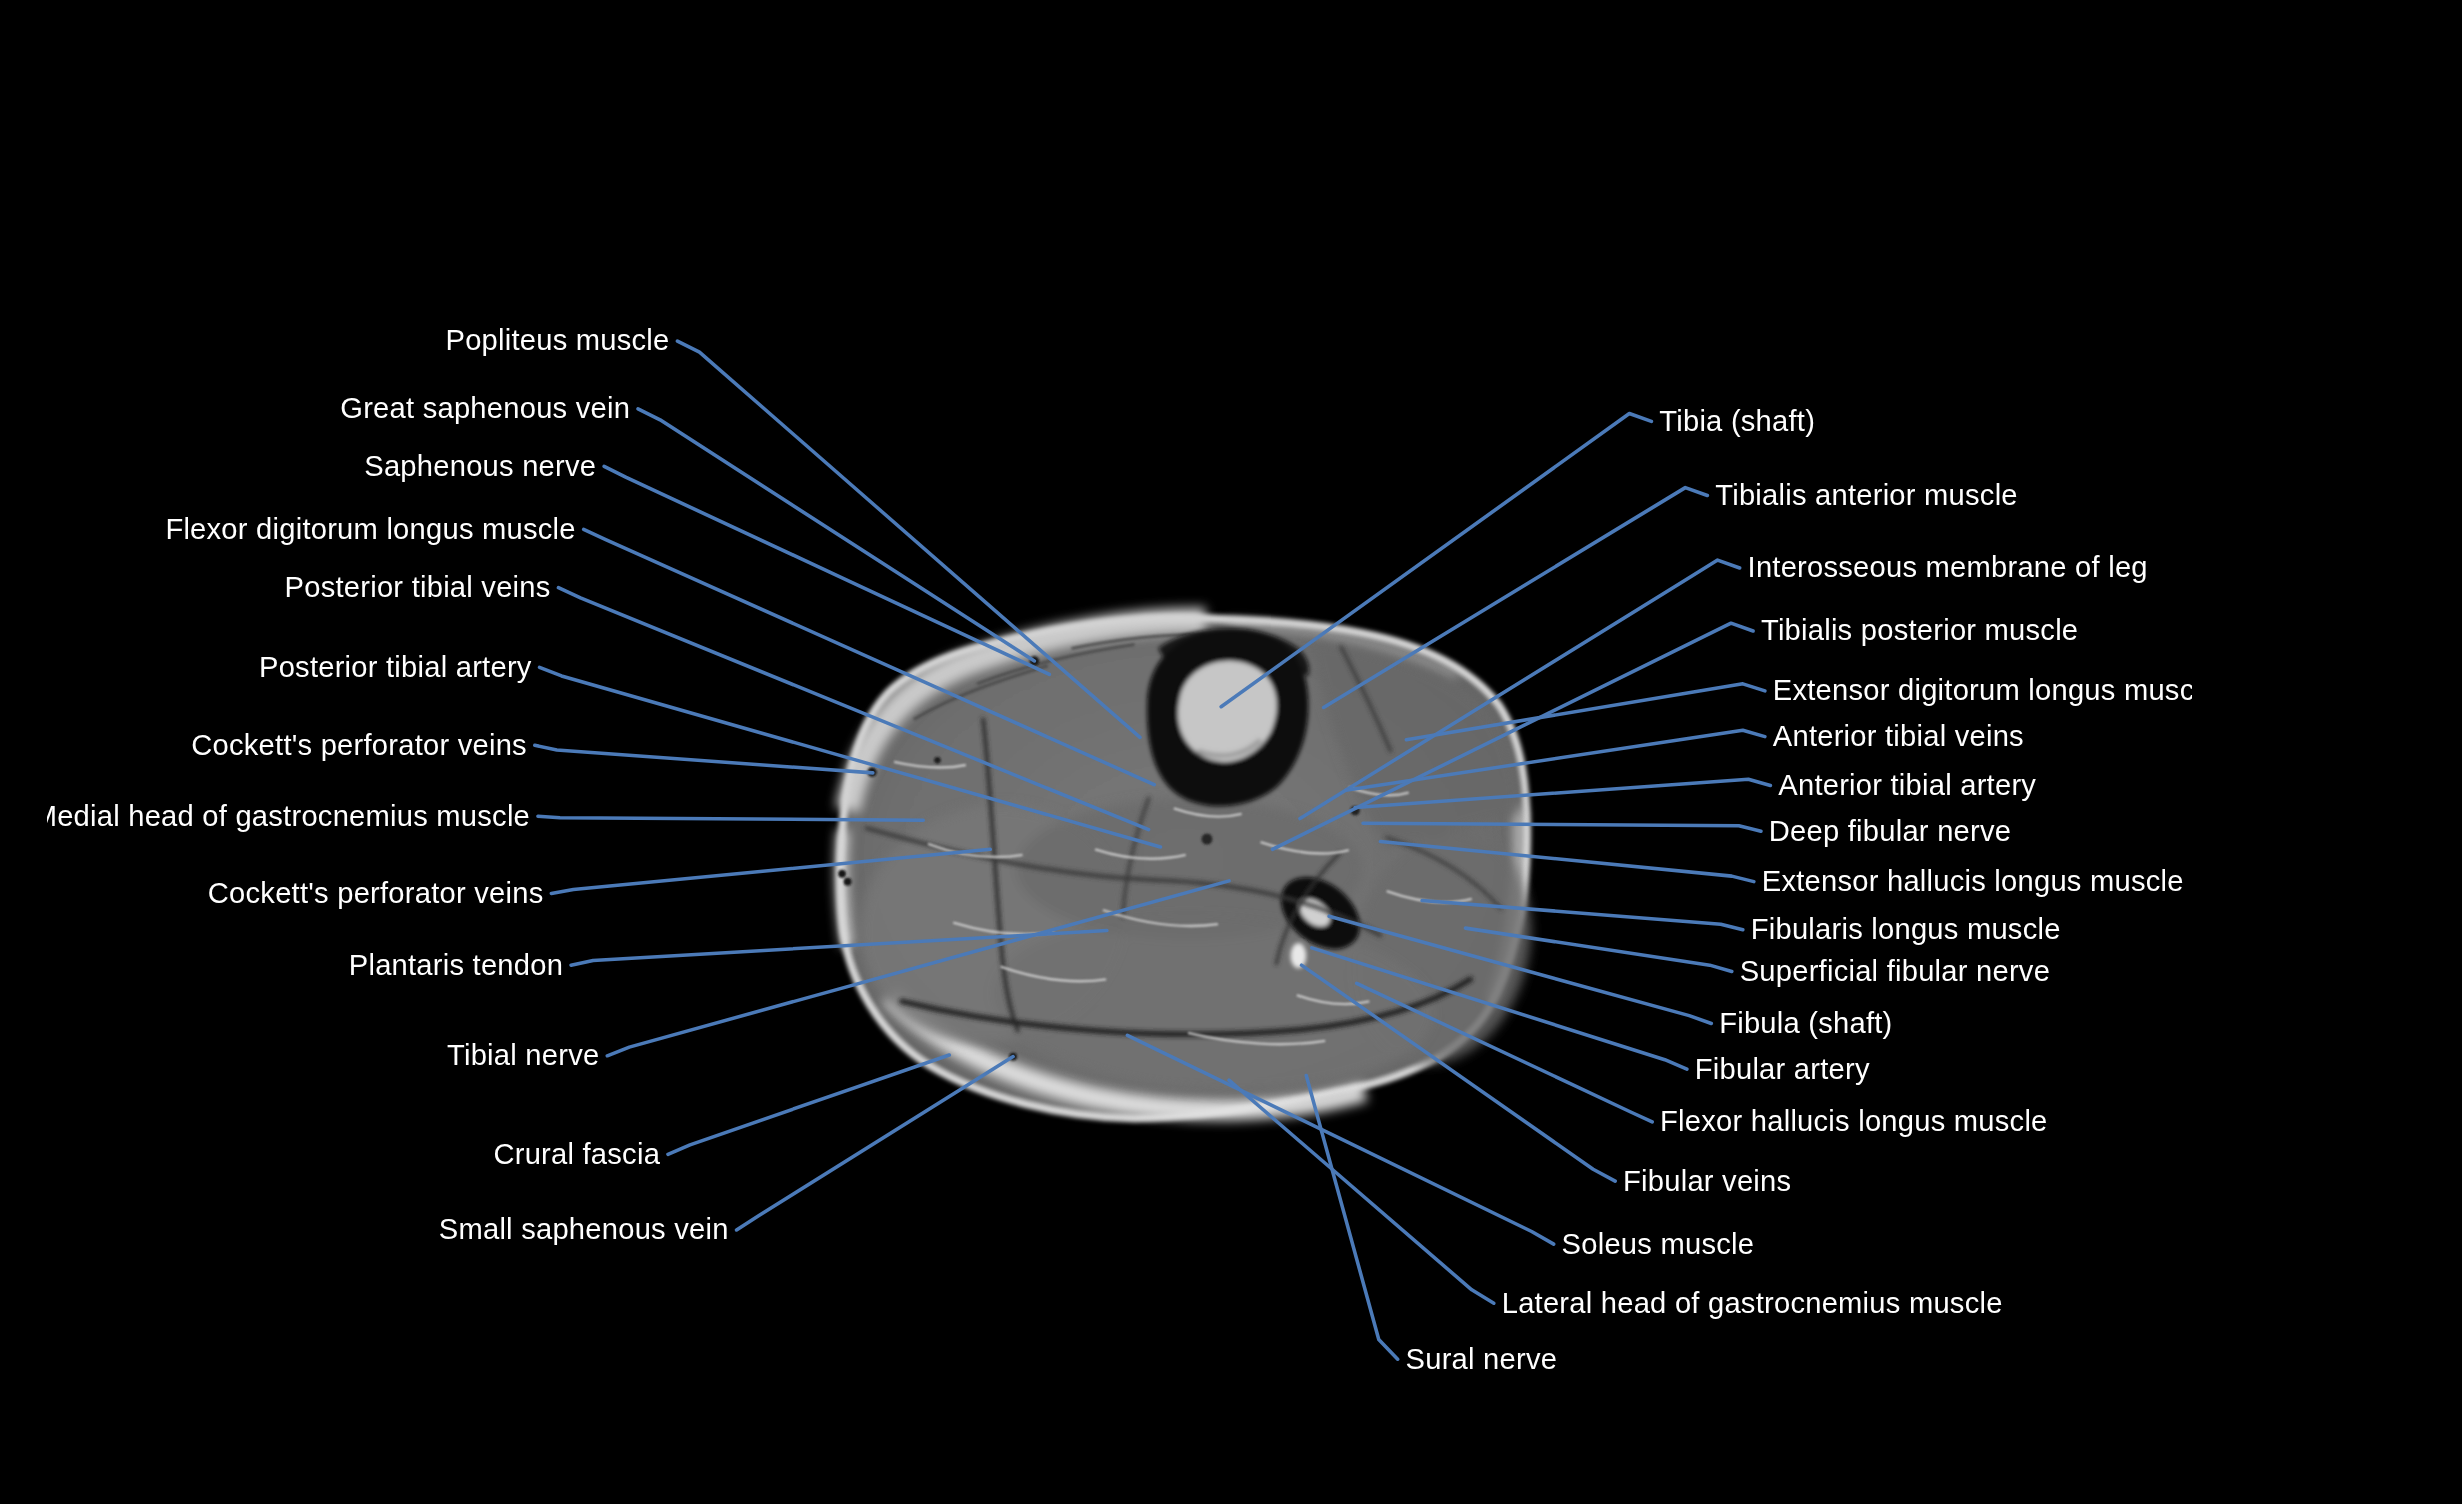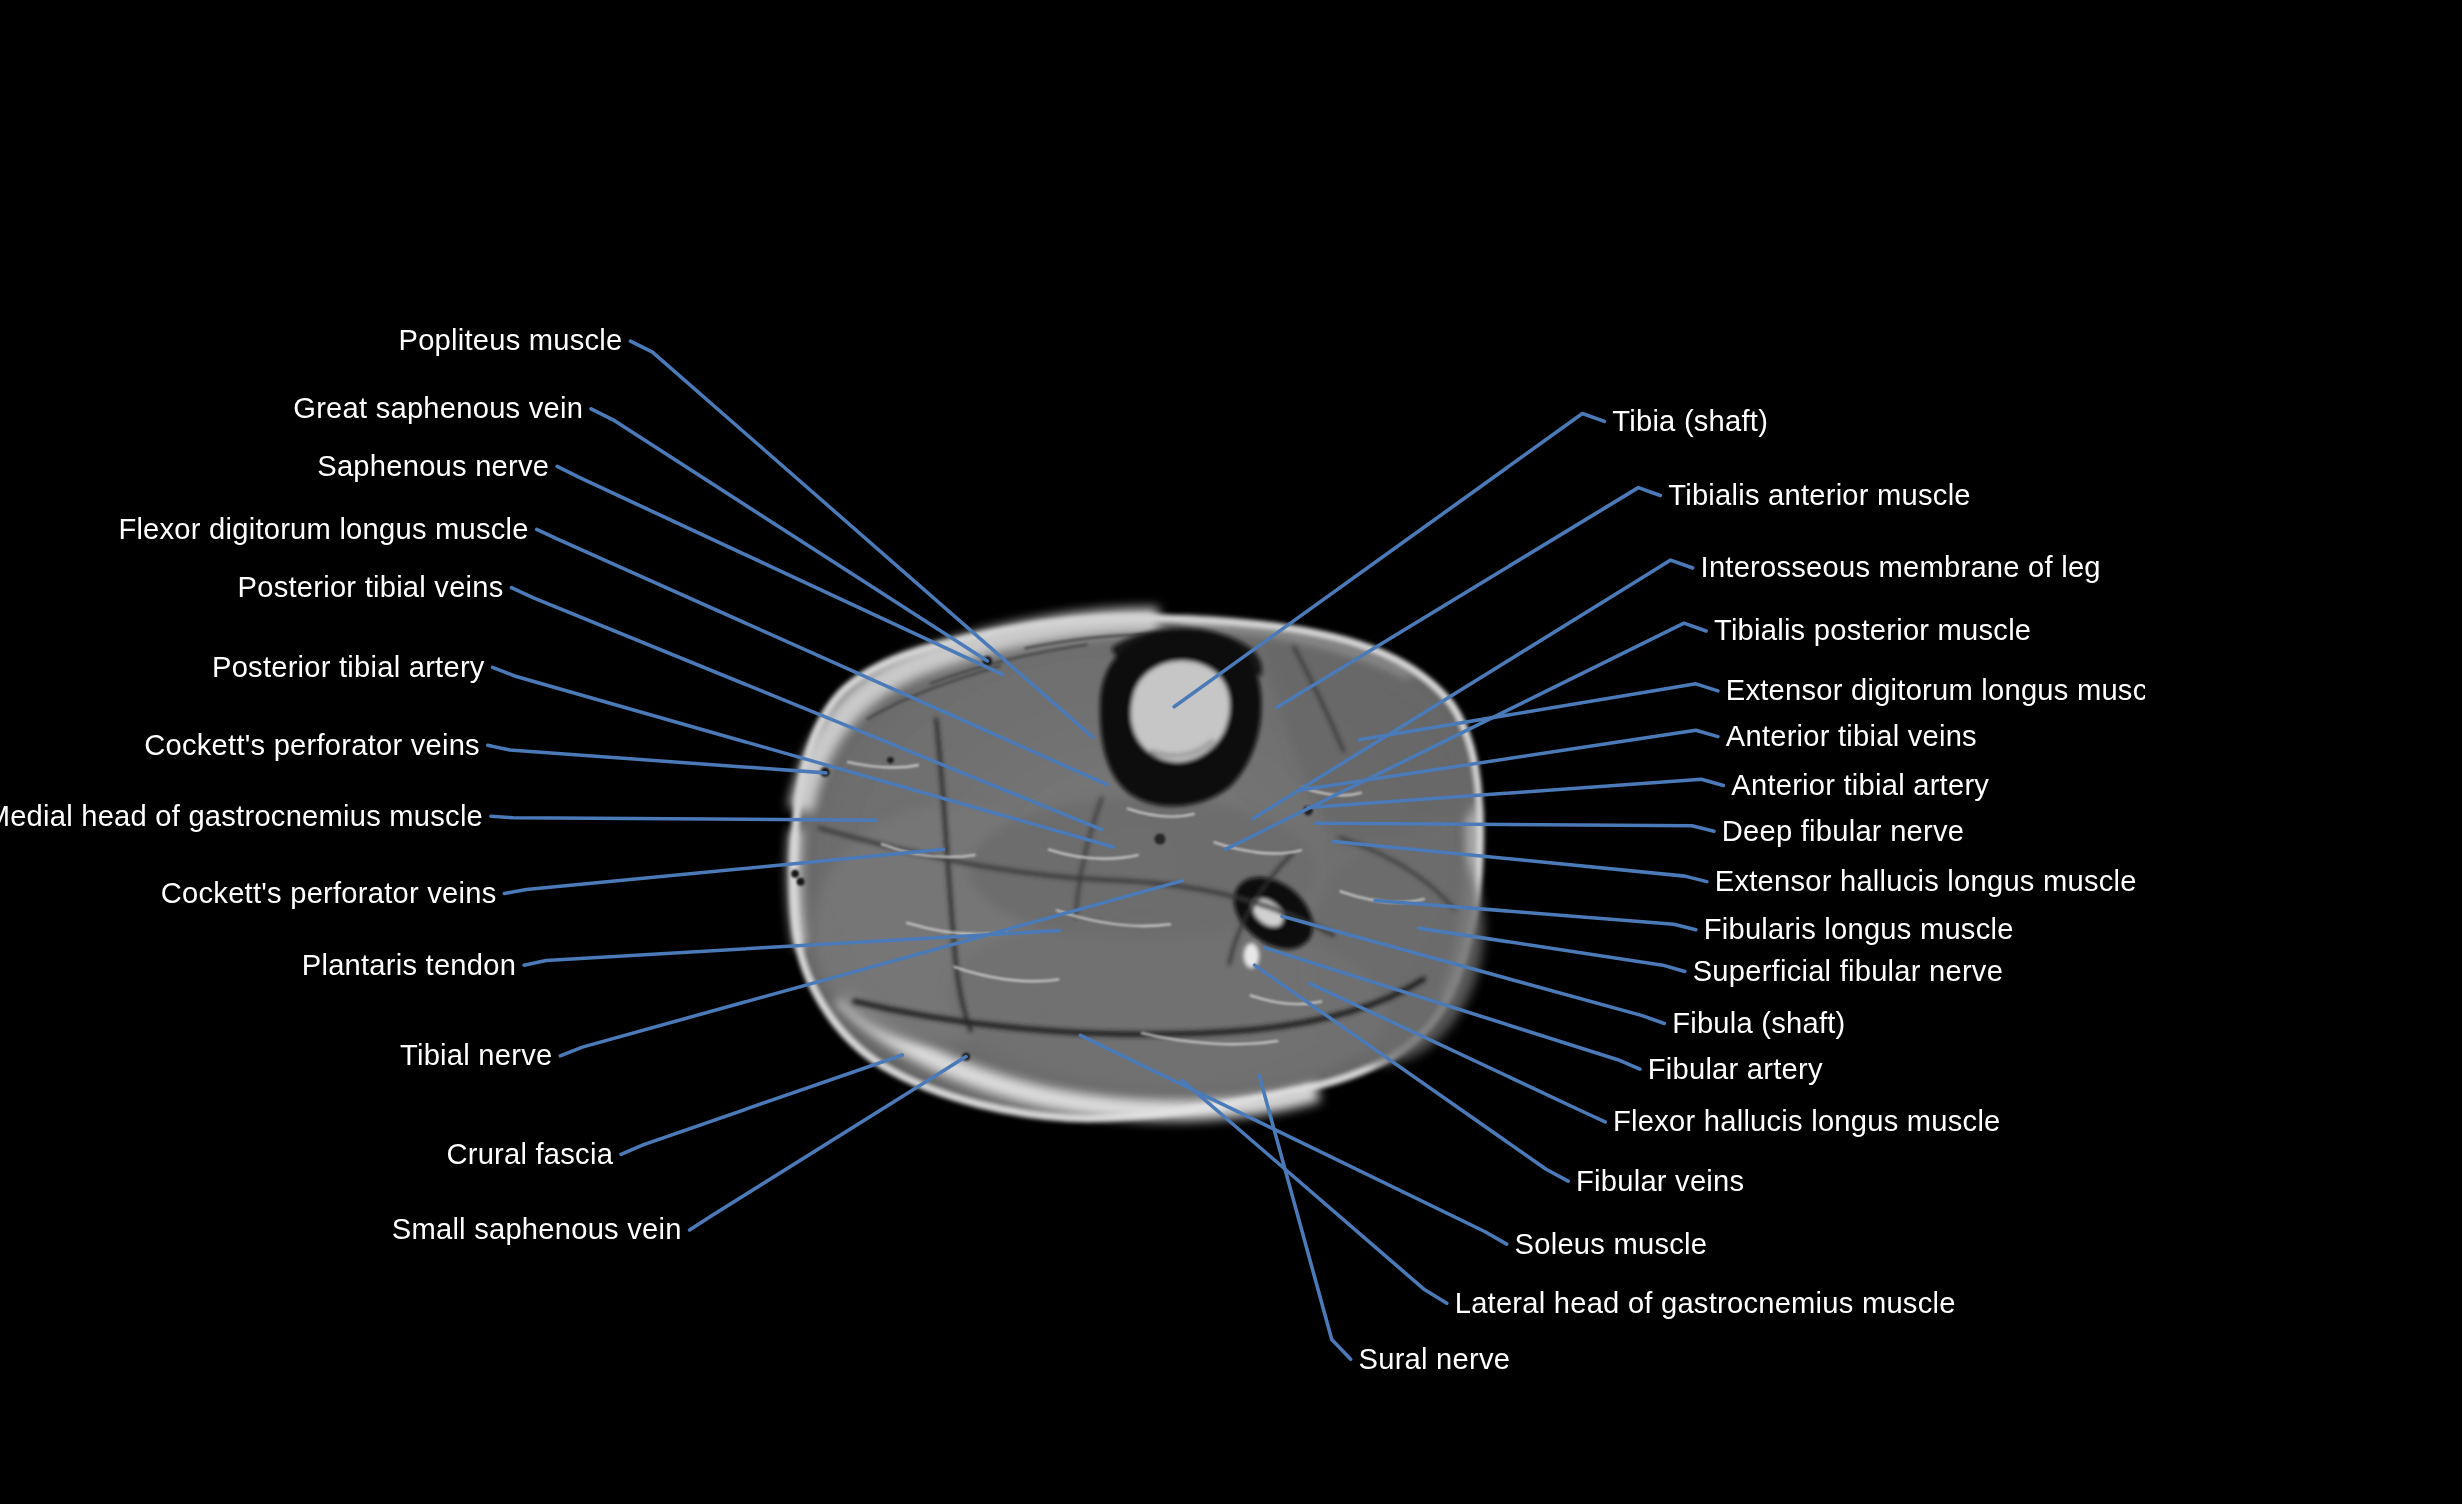--- a/index.html
+++ b/index.html
@@ -6,20 +6,21 @@
     --bg:#000000;
     --label:#ffffff;
     --line:#4b7ab8;
   }
   html,body{margin:0;padding:0;background:var(--bg);}
   .stage{
     position:relative;
     width:2145px;height:1504px;
     background:var(--bg);
     overflow:hidden;
+    margin-left:47px;
   }
   svg{display:block;width:100%;height:100%;}
   #labels-layer text{
     fill:var(--label);
     font-family:"Liberation Sans", sans-serif;
     font-size:37px;
     letter-spacing:0.3px;
     paint-order:stroke;
     stroke:rgba(0,0,0,0.55);
     stroke-width:2px;

